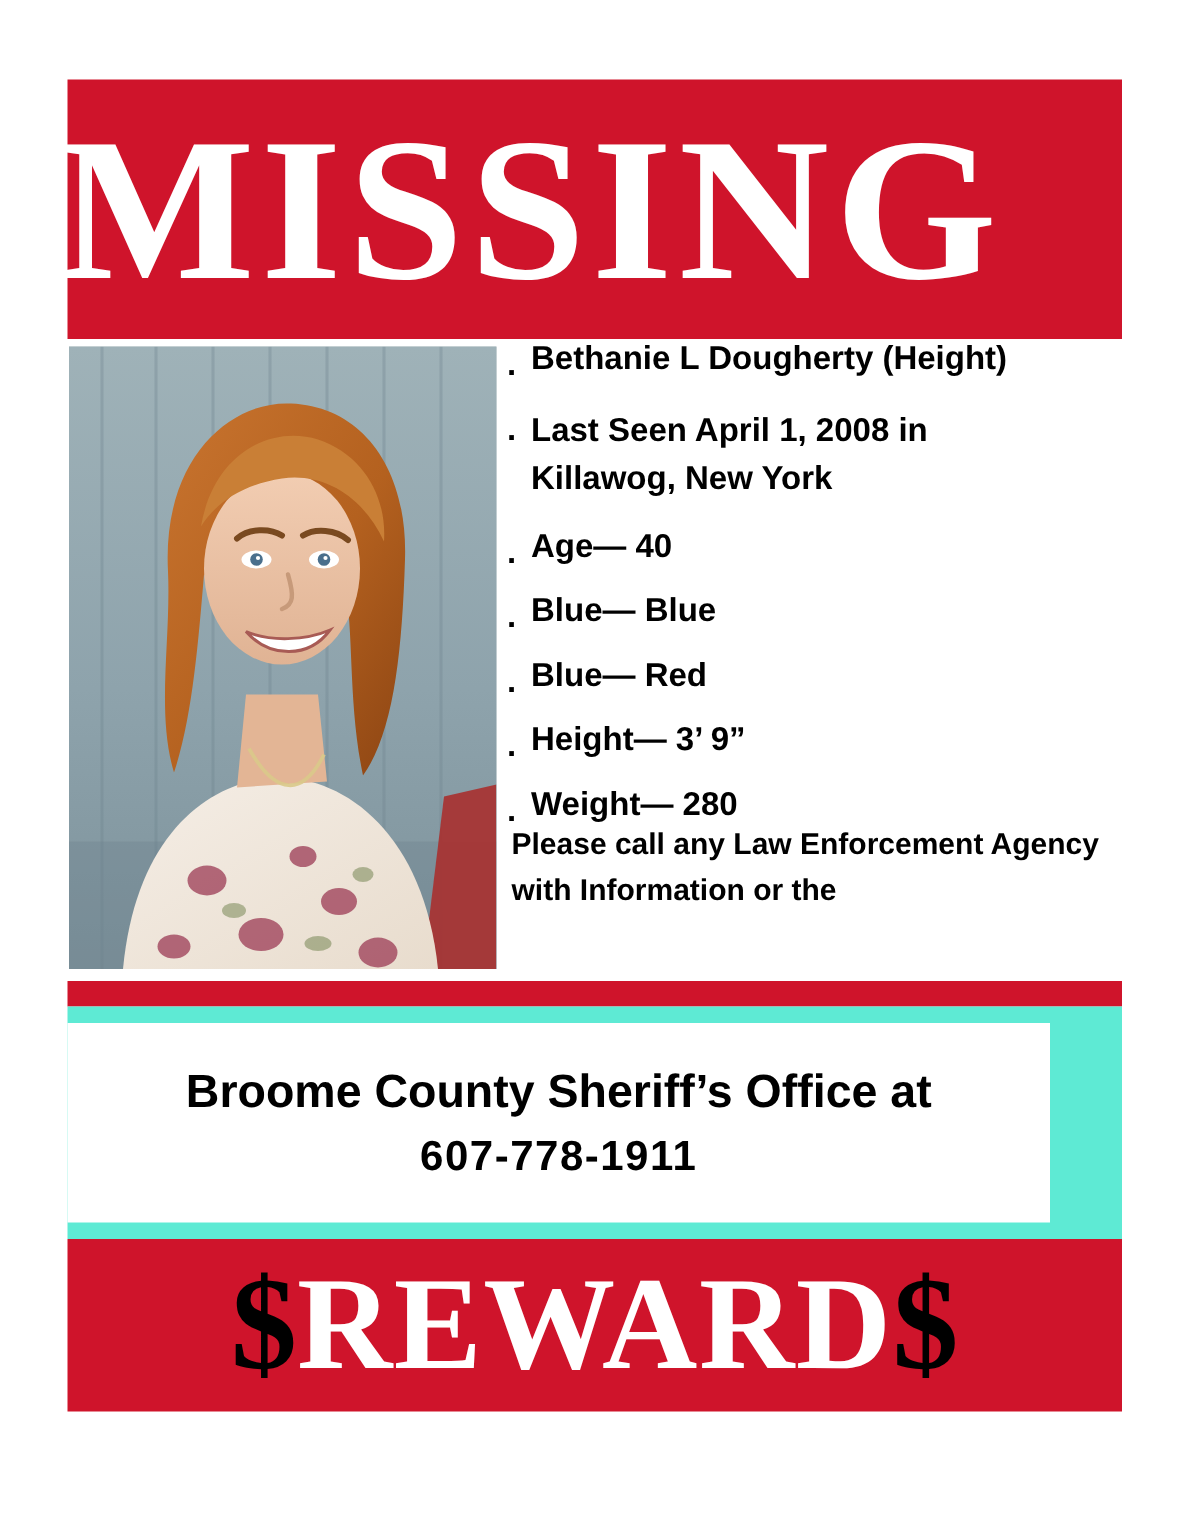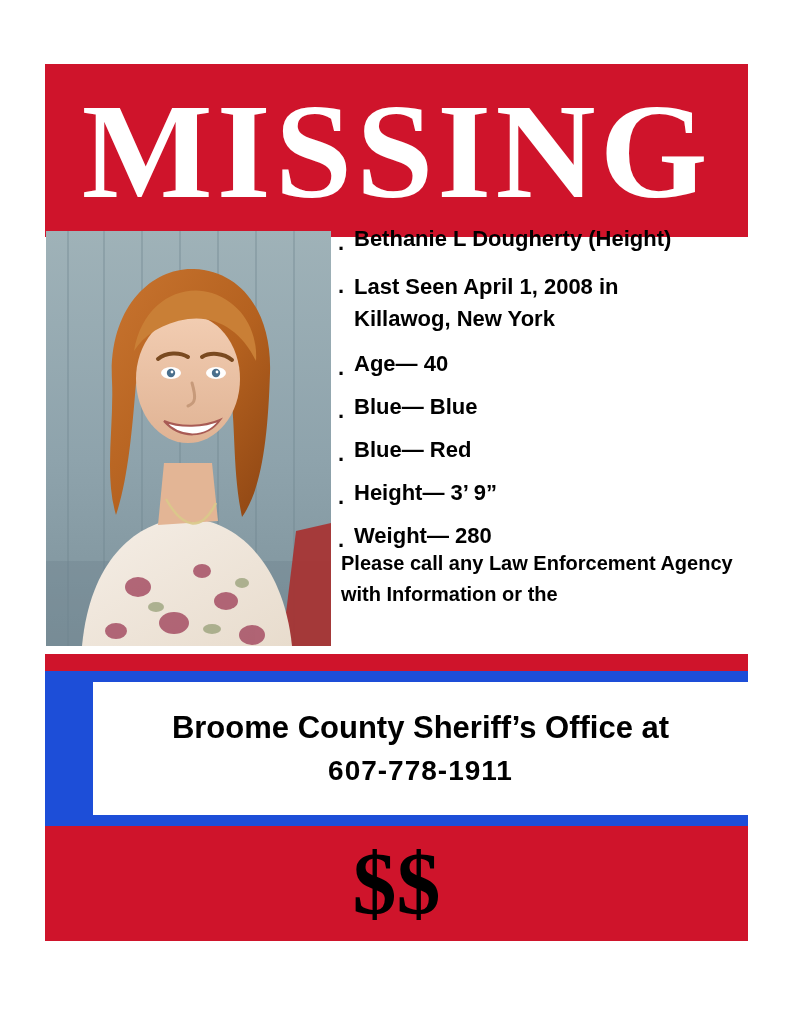--- a/index.html
+++ b/index.html
@@ -18,27 +18,26 @@
     width: 791px;
     height: 1024px;
     background: #ffffff;
     overflow: hidden;
   }
 
   
   .missing-banner {
     position: absolute;
     left: 45px;
-    top: 64px;
+    top: 53px;
     width: 703px;
     height: 173px;
     background: #cf142b;
     display: flex;
     align-items: center;
-    justify-content: center;
   }
   .missing-text {
     color: #ffffff;
     font-family: "Liberation Serif", serif;
     font-weight: bold;
     font-size: 136px;
     line-height: 1;
     letter-spacing: 4px;
     white-space: nowrap;
     transform: scaleX(1.02);
@@ -108,24 +107,24 @@
     background: #cf142b;
   }
 
   
   .contact-block {
     position: absolute;
     left: 45px;
     top: 671px;
     width: 703px;
     height: 155px;
-    background: #1d4ed8;
-    display: flex;
-    align-items: center;
-    justify-content: flex-end;
+    background: #5eead4;
+    display: flex;
+    align-items: center;
+    justify-content: flex-start;
   }
   .contact-inner {
     width: 655px;
     height: 133px;
     background: #ffffff;
     display: flex;
     flex-direction: column;
     align-items: center;
     justify-content: center;
   }
@@ -297,17 +296,18 @@
   <div class="contact-block">
     <div class="contact-inner">
       <div class="sheriff-line">Broome County Sheriff’s Office at</div>
       <div class="phone-line">607-778-1911</div>
     </div>
   </div>
 
   <div class="reward-banner">
     <div class="reward-text">
       <span class="dollar">$</span>
+        <span class="word">REWARD</span>
         <span class="dollar">$</span>
     </div>
   </div>
 
 </div>
 
 </body></html>

